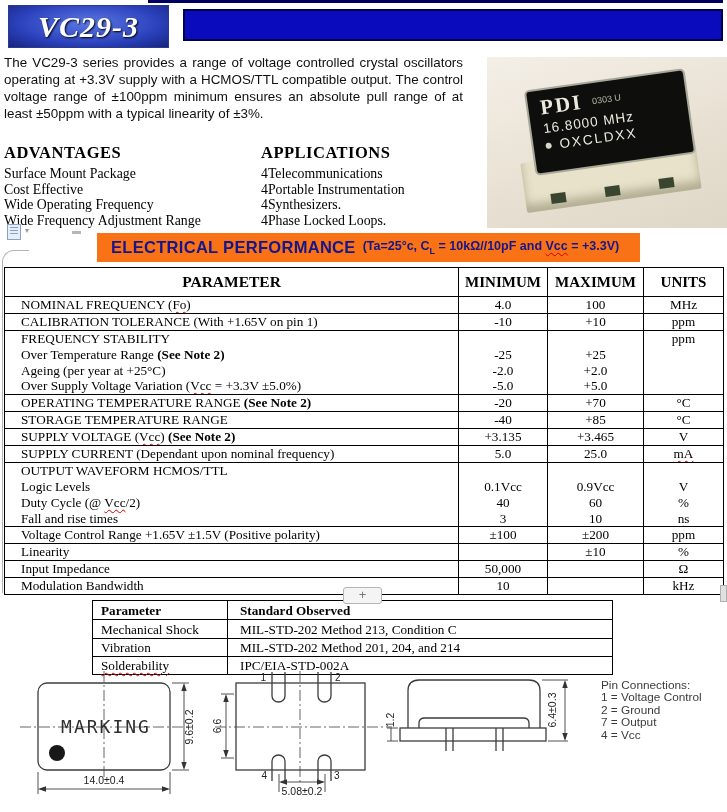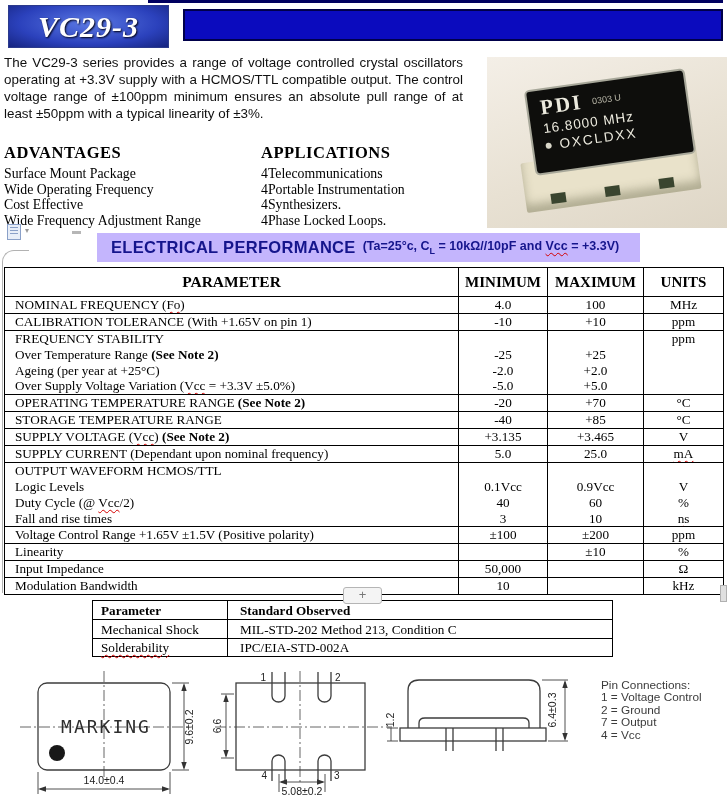--- a/index.html
+++ b/index.html
@@ -50,36 +50,36 @@
   .doc-icon i{display:block;height:1px;background:#8aa0c8;margin:2px 2px 0 2px;}
   .caret{left:25px;top:226px;font-size:8px;color:#9a9a9a;}
   .dash{left:72px;top:231px;width:9px;height:3px;background:#b6b6b6;}
   .frame{left:2px;top:250px;width:26px;height:342px;border-left:1px solid #b2b2b2;
          border-top:1px solid #b2b2b2;border-top-left-radius:12px;}
   .plusbtn{left:343px;top:587px;width:37px;height:15px;background:#f4f4f4;border:1px solid #b5b5b5;
          border-radius:3px;color:#777;text-align:center;line-height:13px;font-size:13px;z-index:5;}
   .rhandle{left:720px;top:585px;width:5px;height:15px;background:#e0e0e0;border:1px solid #b0b0b0;}
 
   
-  .band{left:97px;top:233px;width:543px;height:29px;background:#c4b5fd;
+  .band{left:97px;top:233px;width:543px;height:29px;background:#f97316;
         display:flex;align-items:center;padding-left:14px;box-sizing:border-box;}
   .band .t{color:#15158c;font-weight:bold;font-size:16.5px;letter-spacing:.3px;}
   .band .c{color:#15158c;font-weight:bold;font-size:12.5px;margin-left:7px;}
   .band sub{font-size:9px;}
 
   
   .sq{text-decoration-line:underline;text-decoration-style:wavy;text-decoration-color:#d40000;
       text-decoration-thickness:1px;text-underline-offset:2px;}
 
   
   table{border-collapse:collapse;font-family:Liberation Serif, serif;}
   .maintbl{left:4px;top:267px;width:719px;table-layout:fixed;}
   .maintbl td{border:1.5px solid #000;font-size:13.2px;padding:0;vertical-align:middle;
       white-space:nowrap;overflow:hidden;}
-  .maintbl td.pl{text-align:left;padding-left:10px;}
+  .maintbl td.pl{text-align:left;padding-left:16px;}
   .maintbl td.ct{text-align:center;}
   .maintbl tr.hd td{font-weight:bold;text-align:center;font-size:15px;height:28px;}
   .h16{height:16px}.h17{height:17px}.h64{height:64px}.h63{height:63px}
   .blk{vertical-align:top !important;}
   .ln{height:15.8px;line-height:15.8px;}
   .b{font-weight:bold;}
 
   
   .qtbl{left:92px;top:600px;width:520px;table-layout:fixed;}
   .qtbl td{border:1.5px solid #000;font-size:13.2px;height:16px;padding:1px 0 0 8px;white-space:nowrap;}
@@ -132,22 +132,22 @@
           <span class="pkg-dot"></span>
           <span class="pkg-model">OXCLDXX</span>
         </div>
       </div>
     </div>
   </div>
 
   <div class="abs listblk adv">
     <h3>ADVANTAGES</h3>
     <div>Surface Mount Package</div>
+    <div>Cost Effective</div>
     <div>Wide Operating Frequency</div>
-    <div>Cost Effective</div>
     <div>Wide Frequency Adjustment Range</div>
   </div>
 
   <div class="abs listblk app">
     <h3>APPLICATIONS</h3>
     <div>4Telecommunications</div>
     <div>4Portable Instrumentation</div>
     <div>4Synthesizers.</div>
     <div>4Phase Locked Loops.</div>
   </div>
@@ -301,20 +301,24 @@
         <col style="width:385px">
       </colgroup>
     <tbody>
         <tr class="hd">
       <td style="height:17px">Parameter</td>
       <td class="c2">Standard Observed</td>
     </tr>
     <tr>
       <td style="height:17px">Mechanical Shock</td>
       <td class="c2">MIL-STD-202 Method 213, Condition C</td>
+    </tr>
+    <tr>
+      <td>Vibration</td>
+      <td class="c2">MIL-STD-202 Method 201, 204, and 214</td>
     </tr>
     <tr>
       <td><span class="sq">Solderability</span></td>
       <td class="c2">IPC/EIA-STD-002A</td>
     </tr>
   </tbody>
     </table>
 
   <svg class="abs drawings" width="727" height="142" viewBox="0 0 727 142">
 

